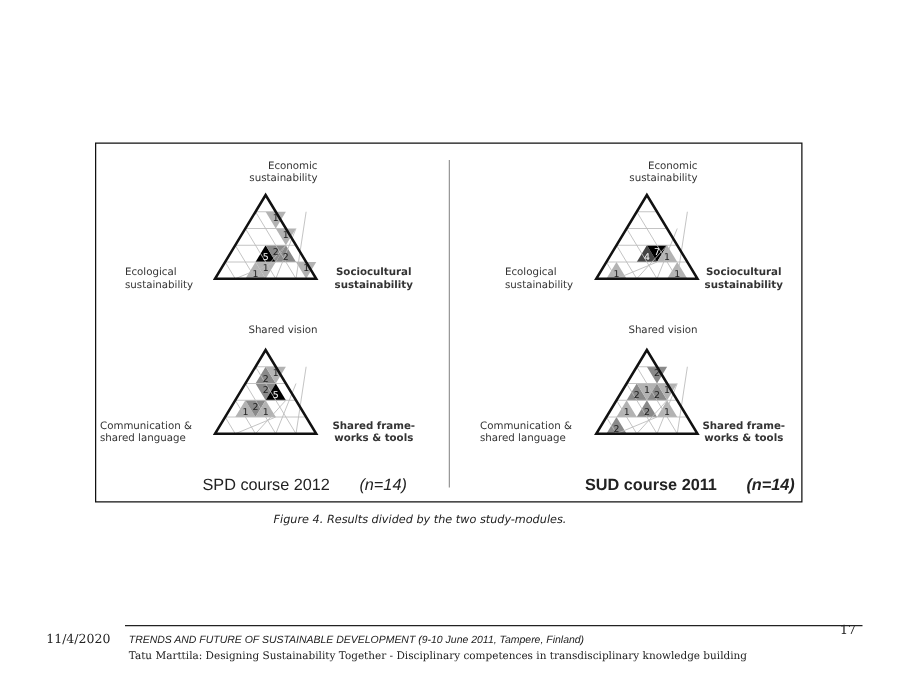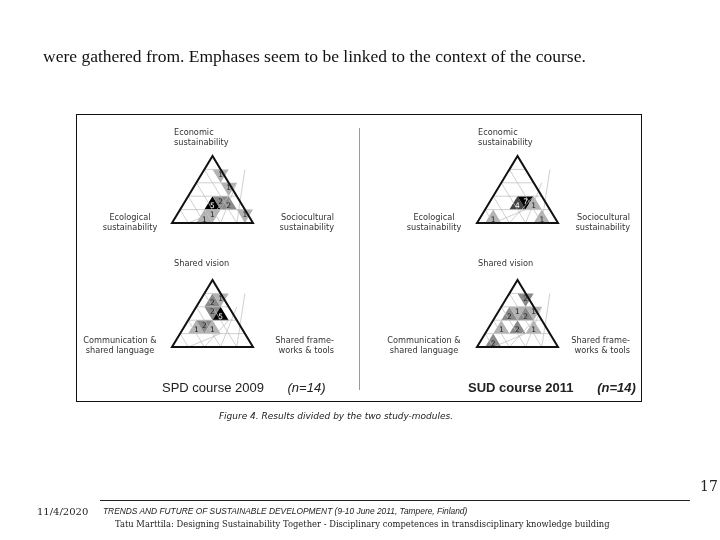--- a/index.html
+++ b/index.html
@@ -1,38 +1,37 @@
 <!DOCTYPE html>
 <html><head>
 <meta charset="utf-8">
 <style>
   html,body{margin:0;padding:0;background:#fff;}
   body{width:720px;height:540px;position:relative;overflow:hidden;font-family:"DejaVu Serif",serif;color:#111;}
   .intro{position:absolute;left:43px;top:44px;width:660px;font-family:"Liberation Serif",serif;font-size:17.5px;line-height:24px;color:#111;}
   .intro p{margin:0;}
   .figure-box{position:absolute;left:76px;top:114px;width:566px;height:288px;border:1.5px solid #111;box-sizing:border-box;background:#fff;}
   .divider{position:absolute;left:359px;top:128px;width:1px;height:262px;background:#999;}
-  .lbl{position:absolute;font-family:"DejaVu Sans",sans-serif;font-size:8.2px;line-height:10px;color:#333;text-align:left;}
-  .lbl.l{text-align:center;}
-  .lbl.r{text-align:right;}
+  .lbl{position:absolute;font-family:"DejaVu Sans",sans-serif;font-size:8.2px;line-height:10px;color:#333;text-align:right;}
+  .lbl.l{text-align:left;}
+  .lbl.r{text-align:center;font-weight:bold;}
   .course{position:absolute;font-family:"Liberation Sans",sans-serif;font-size:13px;color:#222;white-space:nowrap;}
   .course i{font-style:italic;margin-left:20px;}
   svg.tri{position:absolute;overflow:visible;}
   .caption{position:absolute;left:0;top:411px;width:672px;text-align:center;font-family:"DejaVu Sans",sans-serif;font-style:italic;font-size:9px;color:#222;}
   .footer-line{position:absolute;left:100px;top:500px;width:590px;height:1px;background:#222;}
   .foot-date{position:absolute;left:37px;top:506px;font-family:"DejaVu Serif",serif;font-size:10px;font-weight:normal;color:#222;}
   .foot-conf{position:absolute;left:103px;top:506px;font-family:Liberation Sans, sans-serif;font-style:italic;font-size:8.4px;color:#222;}
-  .foot-author{position:absolute;left:103px;top:519px;font-family:"DejaVu Serif",serif;font-size:8.4px;color:#222;margin-left:12px;}
-  .foot-page{position:absolute;left:672px;top:478px;font-family:"DejaVu Serif",serif;font-size:14px;color:#222;margin-left:28px;}
+  .foot-author{position:absolute;left:103px;top:519px;font-family:"DejaVu Serif",serif;font-size:8.4px;color:#222;}
+  .foot-page{position:absolute;left:672px;top:499px;font-family:"DejaVu Serif",serif;font-size:10px;color:#222;}
 </style>
 </head>
 <body>
 
 <div class="intro">
-  <p>were gathered from. Emphases seem to be linked to the context of the course.</p>
 </div>
 
 <div class="figure-box"></div>
 <div class="divider"></div>
 
 <div class="lbl" style="left:174px;top:127px;width:80px;">
     <div>Economic</div>
     <div>sustainability</div>
   </div>
 <div class="lbl l" style="left:100px;top:212px;width:60px;">
@@ -113,21 +112,21 @@
     <polygon points="40.50,0.00 0.00,67.00 81.00,67.00" fill="none" stroke="#111" stroke-width="2"></polygon>
     <text x="40.5" y="25.333333333333332" text-anchor="middle" font-family="DejaVu Sans, sans-serif" font-size="7.5" fill="#222">2</text>
     <text x="48.6" y="20.866666666666667" text-anchor="middle" font-family="DejaVu Sans, sans-serif" font-size="7.5" fill="#222">1</text>
     <text x="40.5" y="34.266666666666666" text-anchor="middle" font-family="DejaVu Sans, sans-serif" font-size="7.5" fill="#222">2</text>
     <text x="48.6" y="38.733333333333334" text-anchor="middle" font-family="DejaVu Sans, sans-serif" font-size="7.5" fill="#fff">5</text>
     <text x="24.3" y="52.13333333333333" text-anchor="middle" font-family="DejaVu Sans, sans-serif" font-size="7.5" fill="#222">1</text>
     <text x="32.400000000000006" y="47.666666666666664" text-anchor="middle" font-family="DejaVu Sans, sans-serif" font-size="7.5" fill="#222">2</text>
     <text x="40.50000000000001" y="52.13333333333333" text-anchor="middle" font-family="DejaVu Sans, sans-serif" font-size="7.5" fill="#222">1</text>
   </svg>
 
-<div class="course" style="left:162px;top:380px;"><span>SPD course 2009</span> <i>(n=14)</i></div>
+<div class="course" style="left:162px;top:380px;"><span>SPD course 2012</span> <i>(n=14)</i></div>
 
 <div class="lbl" style="left:478px;top:127px;width:80px;">
     <div>Economic</div>
     <div>sustainability</div>
   </div>
 <div class="lbl l" style="left:404px;top:212px;width:60px;">
     <div>Ecological</div>
     <div>sustainability</div>
   </div>
 <div class="lbl r" style="left:560px;top:212px;width:70px;">

